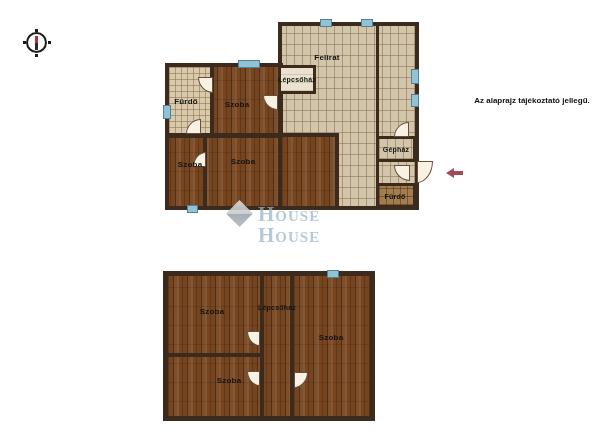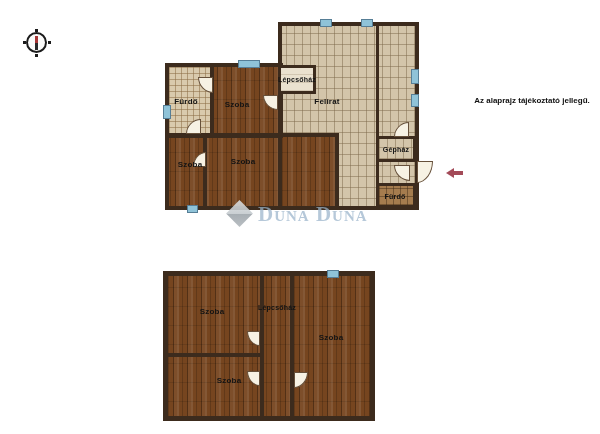--- a/index.html
+++ b/index.html
@@ -98,42 +98,42 @@
   <div class="abs win" style="left:22px;top:190px;width:11px;height:8px;"></div>
 
   <div class="abs door" style="left:33px;top:62px;width:15px;height:16px;border-radius:0 0 0 100%;"></div>
   <div class="abs door" style="left:21px;top:104px;width:15px;height:15px;border-radius:100% 0 0 0;"></div>
   <div class="abs door" style="left:98px;top:80px;width:15px;height:15px;border-radius:0 0 0 100%;"></div>
   <div class="abs door" style="left:28px;top:137px;width:13px;height:15px;border-radius:100% 0 0 0;"></div>
   <div class="abs door" style="left:229px;top:107px;width:15px;height:15px;border-radius:100% 0 0 0;"></div>
   <div class="abs door" style="left:229px;top:150px;width:16px;height:16px;border-radius:0 0 0 100%;"></div>
   <div class="abs door" style="left:252px;top:146px;width:16px;height:22px;border-radius:0 0 100% 0;"></div>
 
-  <div class="abs lbl" style="left:162px;top:42px;margin-top:44px;">Felirat</div>
+  <div class="abs lbl" style="left:162px;top:42px;">Felirat</div>
   <div class="abs lbl lbl-sm" style="left:132px;top:64px;">Lépcsőház</div>
   <div class="abs lbl" style="left:21px;top:86px;">Fürdő</div>
   <div class="abs lbl" style="left:72px;top:89px;">Szoba</div>
   <div class="abs lbl" style="left:25px;top:149px;">Szoba</div>
   <div class="abs lbl" style="left:78px;top:146px;">Szoba</div>
   <div class="abs lbl lbl-sm" style="left:231px;top:134px;">Gépház</div>
   <div class="abs lbl lbl-sm" style="left:230px;top:181px;">Fürdő</div>
 </div>
 
 <div class="abs" style="left:446px;top:168px;width:17px;height:10px;">
   <div class="abs arrow-head"></div>
   <div class="abs arrow-shaft"></div>
 </div>
 
 <div class="abs disclaimer">Az alaprajz tájékoztató jellegű.</div>
 
 <div class="abs" style="left:226px;top:200px;width:150px;height:30px;">
   <div class="abs" style="left:4px;top:4px;">
     <div class="wm-logo"></div>
   </div>
-  <div class="abs wm-text" style="left:32px;top:4px;">Duna Duna</div>
+  <div class="abs wm-text" style="left:32px;top:4px;">House House</div>
 </div>
 
 <div class="abs" style="left:163px;top:271px;width:212px;height:150px;">
 
   <div class="abs wood" style="left:0;top:0;width:212px;height:150px;"></div>
 
   <div class="abs" style="left:0;top:0;width:212px;height:150px;border:5px solid #3c2b1d;box-sizing:border-box;"></div>
 
   <div class="abs wall" style="left:97px;top:5px;width:4px;height:140px;"></div>
   <div class="abs wall" style="left:127px;top:5px;width:4px;height:140px;"></div>

